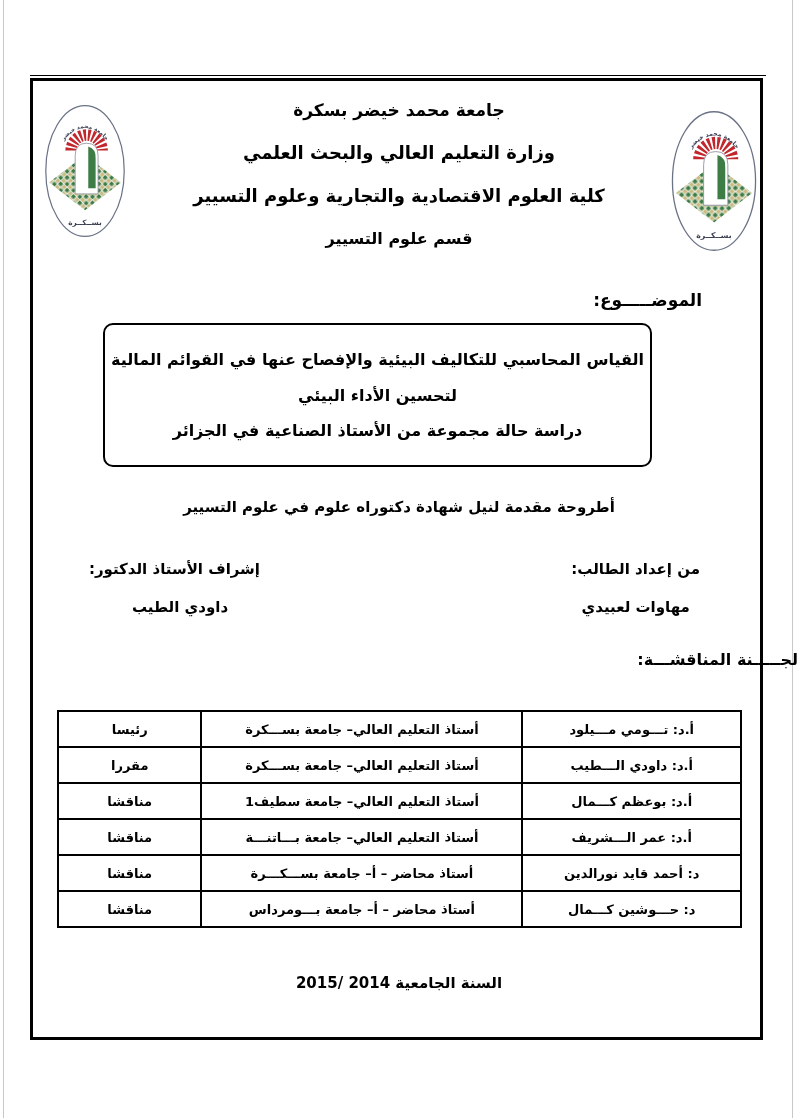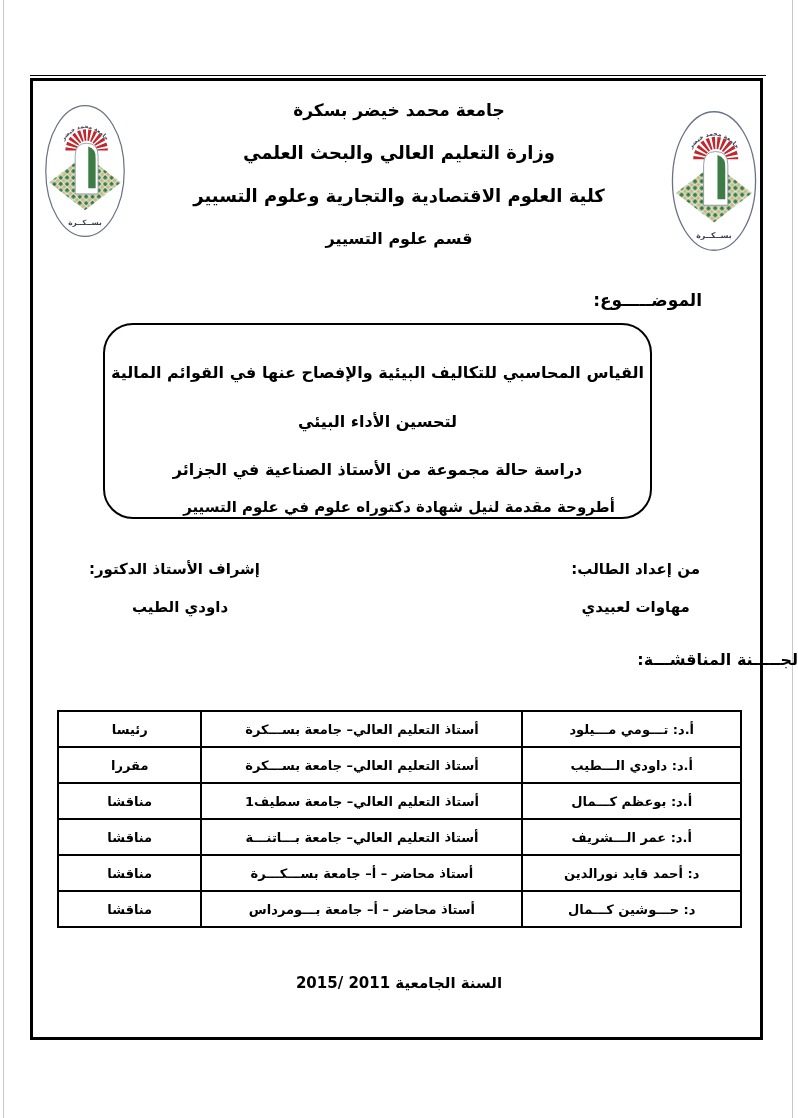--- a/index.html
+++ b/index.html
@@ -14,22 +14,22 @@
   .frame{position:absolute; left:30px; top:78px; width:733px; height:962px;
          border:3px solid #000; box-sizing:border-box;}
   .logo{position:absolute;}
   .logo.left{left:44px; top:104px; width:82px; height:134px;}
   .logo.right{left:670px; top:110px; width:88px; height:142px;}
   .header{position:absolute; left:150px; right:150px; top:94px; text-align:center;}
   .header .hl{height:43px; line-height:32px; white-space:nowrap;}
   .hl.l1{font-size:18px;} .hl.l2{font-size:17px;} .hl.l3{font-size:18px;} .hl.l4{font-size:16px;}
   .subject{position:absolute; right:96px; top:290px; font-size:17px; white-space:nowrap;}
   .titlebox{
-    position:absolute; left:103px; top:323px; width:549px; height:196px;
-    border:2px solid #000; border-radius:30px; box-sizing:border-box;
+    position:absolute; left:103px; top:323px; width:549px; height:144px;
+    border:2px solid #000; border-radius:10px; box-sizing:border-box;
     display:flex; flex-direction:column; justify-content:space-evenly;
     align-items:center; text-align:center; padding:8px 18px;
   }
   .titlebox .tl{white-space:nowrap; font-size:16px;}
   .thesis-note{position:absolute; left:0; right:0; top:498px; text-align:center; font-size:15px;}
   .student{position:absolute; right:98px; top:560px; text-align:center; font-size:15px;}
   .student .nm{margin-top:20px;}
   .supervisor{position:absolute; left:100px; top:560px; width:160px; text-align:center; font-size:15px; white-space:nowrap;}
   .supervisor .nm{margin-top:20px;}
   .committee-h{position:absolute; left:0; right:0; top:650px; font-size:16px;}
@@ -160,14 +160,14 @@
         <td>مناقشا</td>
       </tr>
       <tr>
         <td>د: حـــوشين كـــمال</td>
         <td>أستاذ محاضر – أ– جامعة بـــومرداس</td>
         <td>مناقشا</td>
       </tr>
     </tbody>
   </table>
 
-  <div class="year">السنة الجامعية 2011 /2015</div>
+  <div class="year">السنة الجامعية 2014 /2015</div>
 </div>
 
 </body></html>

